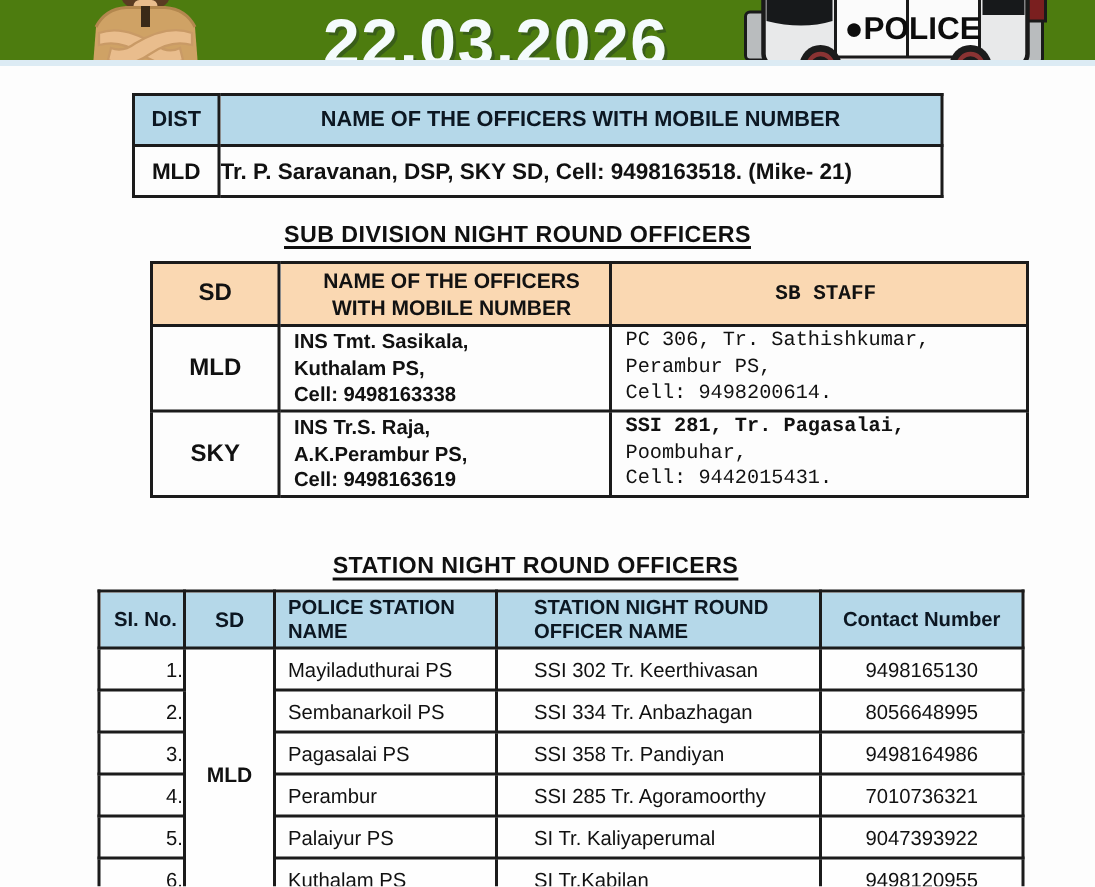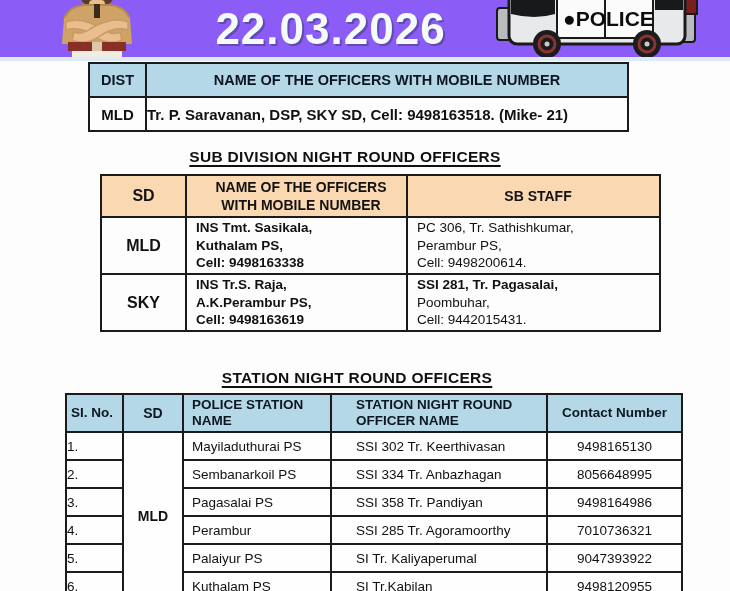--- a/index.html
+++ b/index.html
@@ -1,21 +1,21 @@
 <!DOCTYPE html>
 <html><head>
 <meta charset="utf-8">
 <style>
   * { margin:0; padding:0; box-sizing:border-box; }
   body { width:730px; height:591px; background:#ffffff; overflow:hidden;
          font-family:"Liberation Sans", sans-serif; color:#111; }
   .page { position:relative; width:730px; height:591px; background:#fdfdfd; overflow:hidden; }
 
   
-  .banner { position:relative; width:730px; height:57px; background:#8b5cf6; overflow:hidden; }
+  .banner { position:relative; width:730px; height:40px; background:#4d7c0f; overflow:hidden; }
   .banner-strip { width:730px; height:4px; background:#dcebf4; }
   .date-text { position:absolute; left:178px; top:0px; width:305px; height:57px;
                display:flex; align-items:center; justify-content:center;
                font-size:44px; font-weight:bold; letter-spacing:1px; color:#f4fbfc;
                text-shadow:2px 2px 0 rgba(20,40,45,.35); }
   .officer-art { position:absolute; left:42px; top:-4px; }
   .van-art { position:absolute; left:495px; top:-6px; }
 
   
   table { border-collapse:collapse; table-layout:fixed; }
@@ -36,28 +36,28 @@
                    text-decoration-thickness:2px; text-underline-offset:3px; letter-spacing:.3px; }
   .t1 { top:148px; left:-20px; }
   .t2 { top:369px; left:-8px; }
 
   
   .tbl-subdiv { position:absolute; left:100px; top:174px; width:541px; }
   .tbl-subdiv th { height:42px; font-size:14px; font-weight:bold; color:#121212; text-align:center; line-height:1.25; }
   .tbl-subdiv td { height:57px; font-size:13.5px; background:#fdfdfd; vertical-align:middle;border-radius:15px; }
   .tbl-subdiv .c-sd { width:85px; text-align:center; font-size:16px; font-weight:bold; }
   .tbl-subdiv .c-off { width:221px; padding-left:9px; font-weight:bold; line-height:1.3; }
-  .tbl-subdiv .c-sb { width:253px; padding-left:9px; line-height:1.3; }
+  .tbl-subdiv .c-sb { width:278px; padding-left:9px; line-height:1.3;font-family:Liberation Mono, monospace; }
   .bold-line { font-weight:bold; }
 
   
   .tbl-station { position:absolute; left:65px; top:393px; width:616px; }
   .tbl-station th { height:38px; font-size:13.5px; font-weight:bold; color:#0c1722; text-align:left; line-height:1.2; padding:0 4px; }
   .tbl-station td { height:28px; font-size:13.5px; background:#fefefe; vertical-align:middle; }
-  .tbl-station .c-si { width:57px; text-align:left;margin-left:20px; }
+  .tbl-station .c-si { width:57px; text-align:right;margin-left:20px; }
   .tbl-station .c-sd2 { width:60px; text-align:center; font-weight:bold; font-size:14px; }
   .tbl-station .c-ps { width:148px; padding-left:8px; }
   .tbl-station .c-on { width:216px; padding-left:24px; }
   .tbl-station .c-cn { width:135px; text-align:center; }
 
   
   svg { display:block; }
 </style>
 </head>
 <body>

